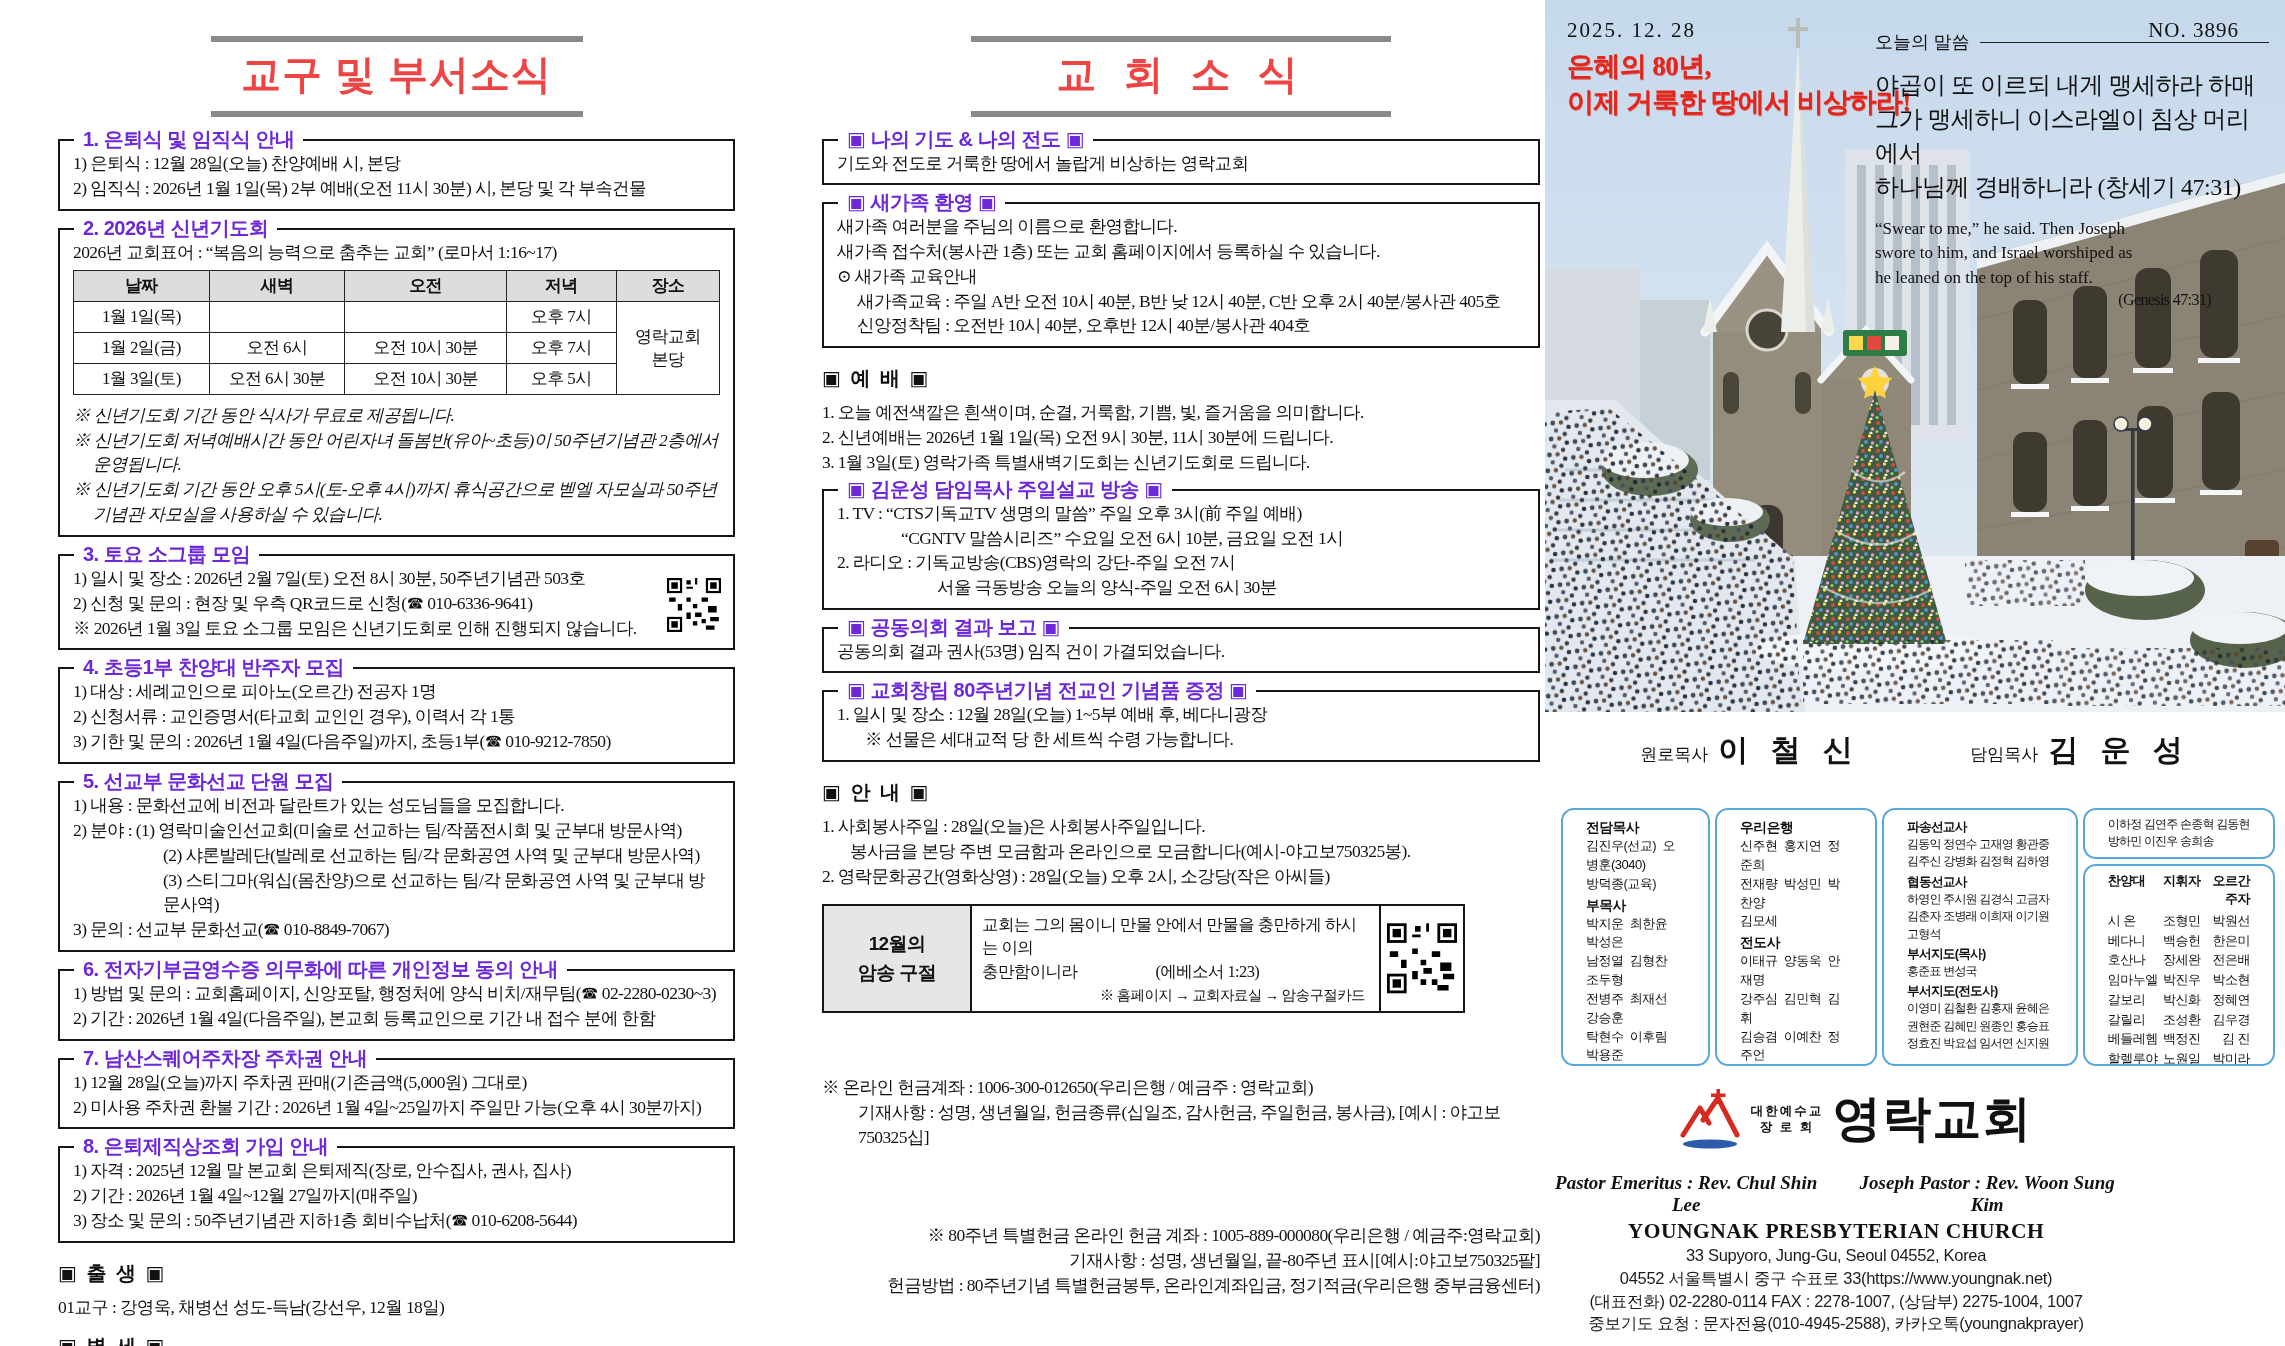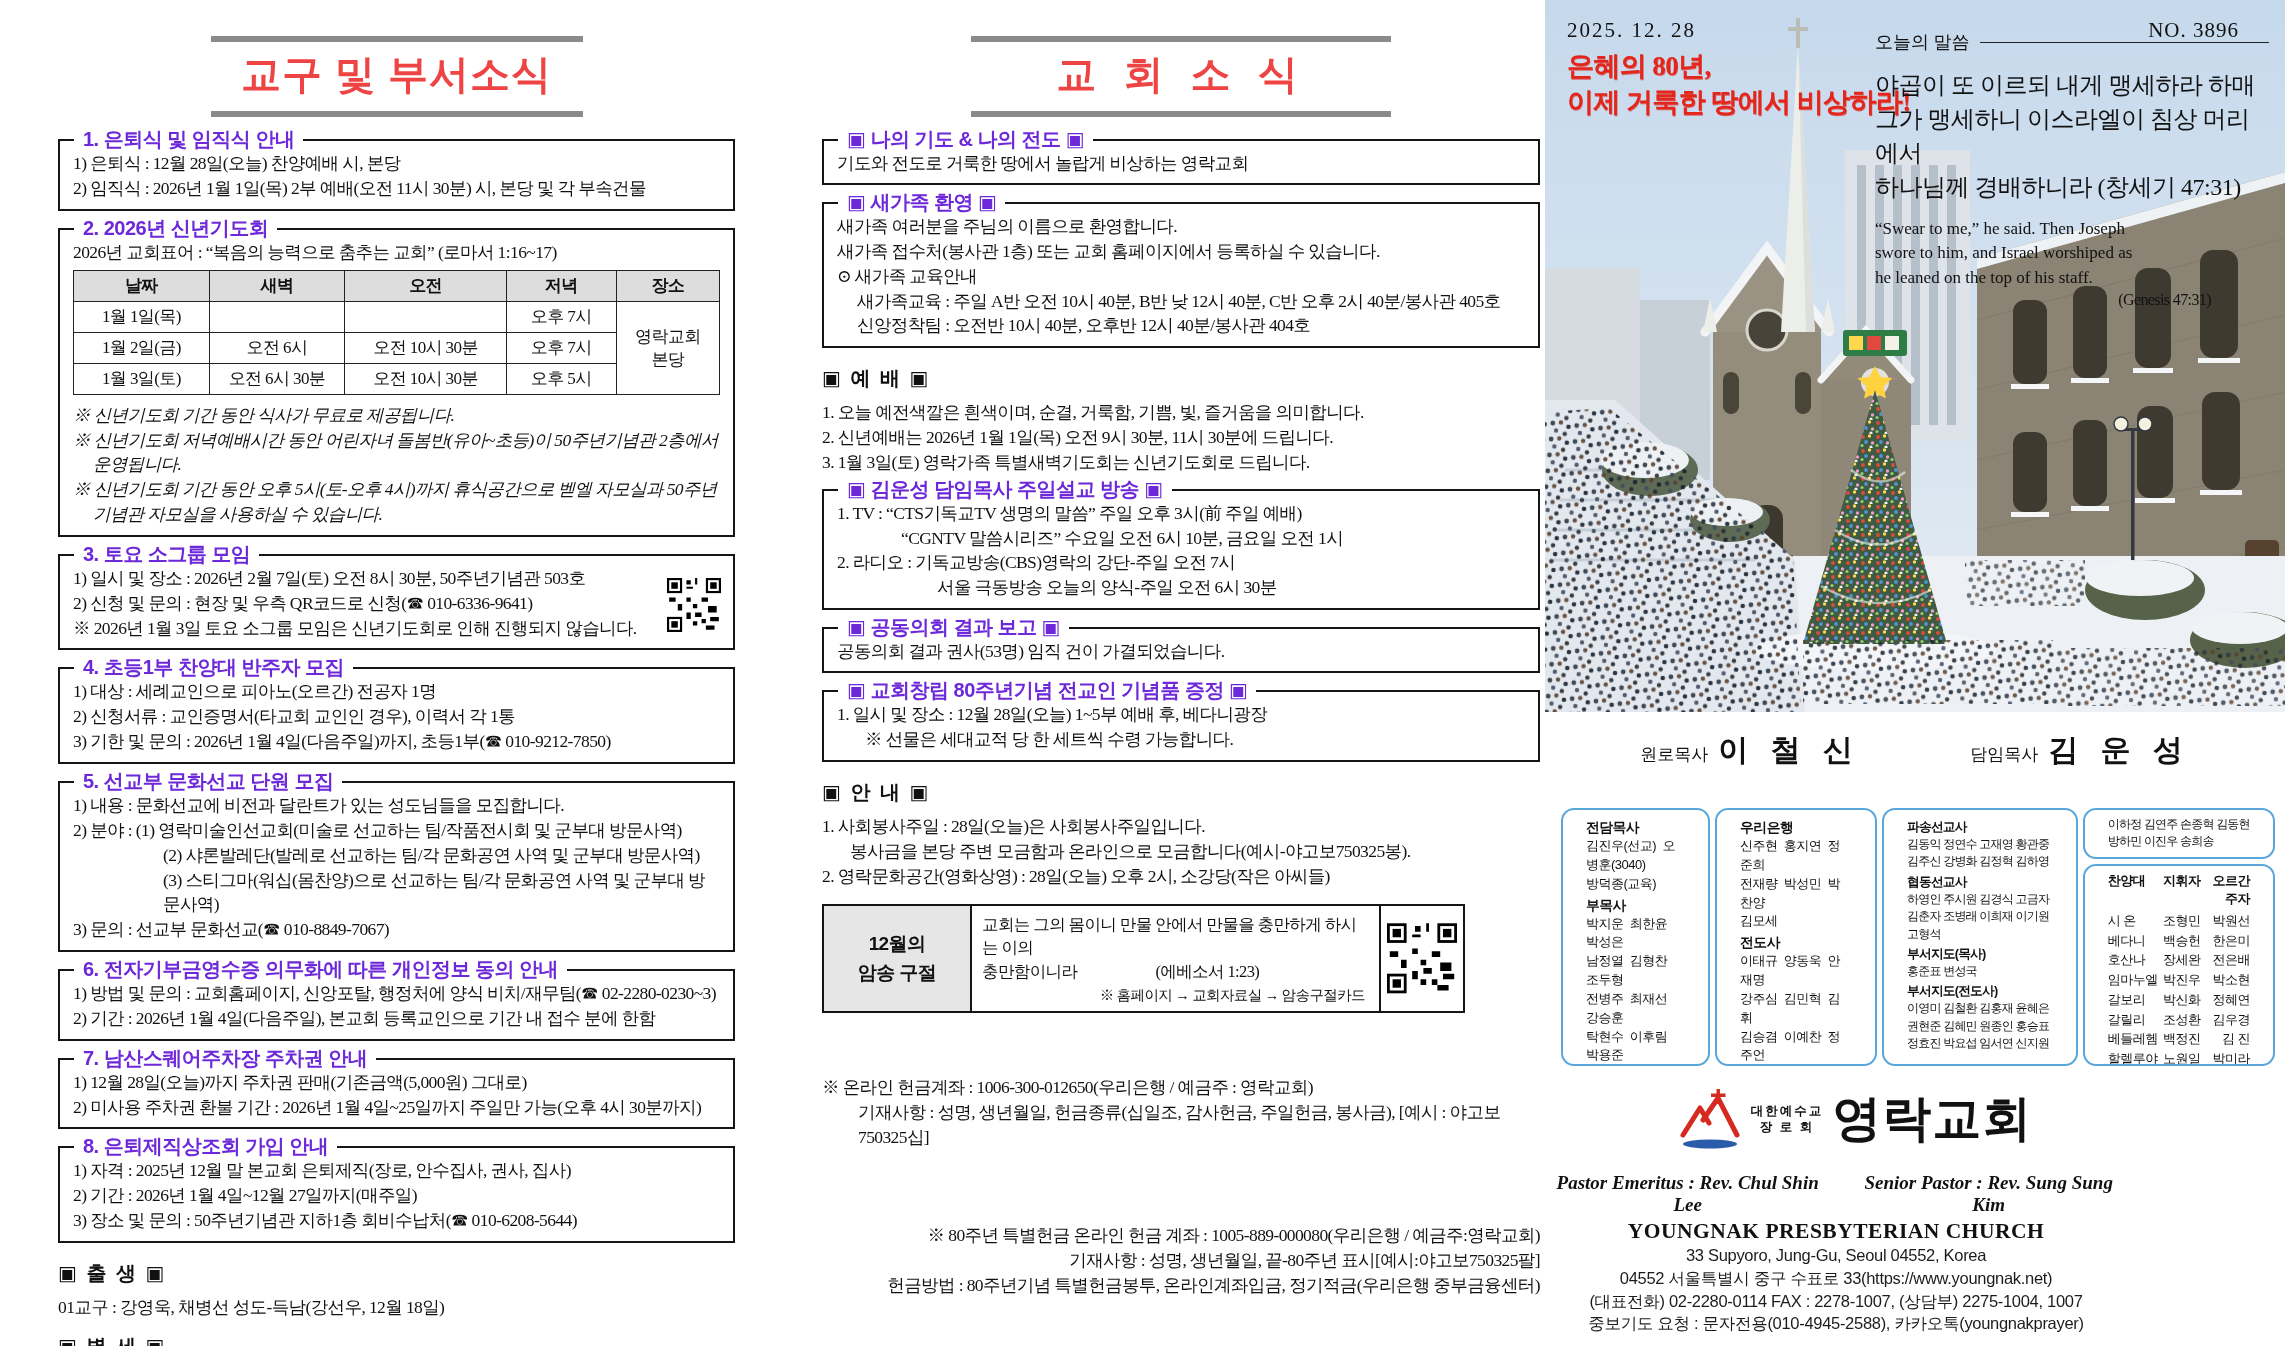--- a/index.html
+++ b/index.html
@@ -651,21 +651,21 @@
       <div class="denom">
         <div>대한예수교</div>
         <div>장 로 회</div>
       </div>
       <div class="cname">영락교회</div>
     </div>
 
     <div class="footerblk">
       <div class="f-pastors">
         <span>Pastor Emeritus : Rev. Chul Shin Lee</span>
-        <span>Senior Pastor : Rev. Sung Sung Kim</span>
+        <span>Joseph Pastor : Rev. Woon Sung Kim</span>
       </div>
       <div class="f-church">YOUNGNAK PRESBYTERIAN CHURCH</div>
       <div class="f-line">33 Supyoro, Jung-Gu, Seoul 04552, Korea</div>
       <div class="f-line">04552 서울특별시 중구 수표로 33(https://www.youngnak.net)</div>
       <div class="f-line">(대표전화) 02-2280-0114 FAX : 2278-1007, (상담부) 2275-1004, 1007</div>
       <div class="f-line">중보기도 요청 : 문자전용(010-4945-2588), 카카오톡(youngnakprayer)</div>
     </div>
   </section>
 </div>
 

